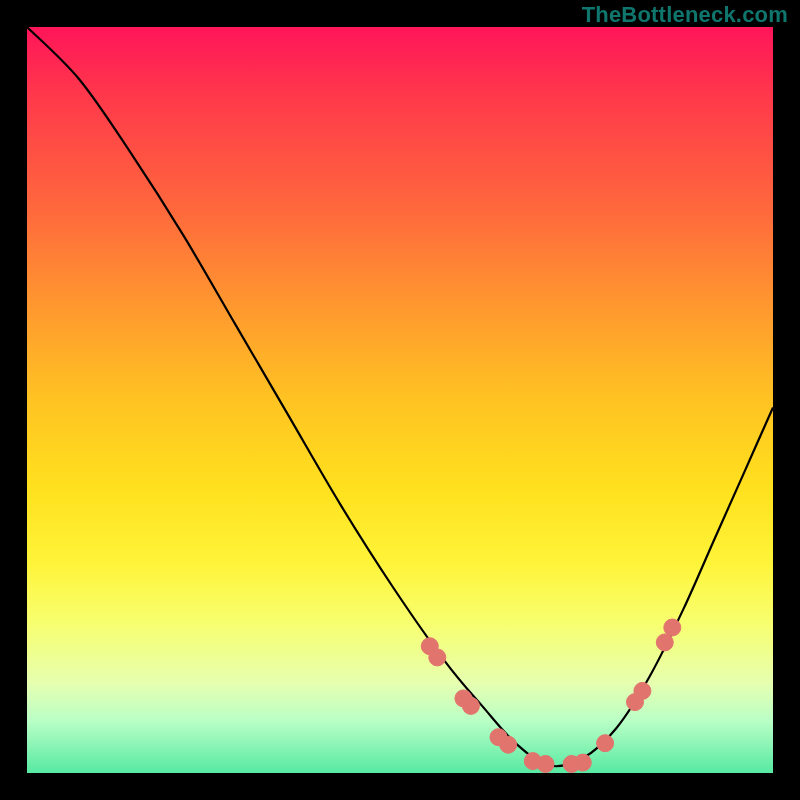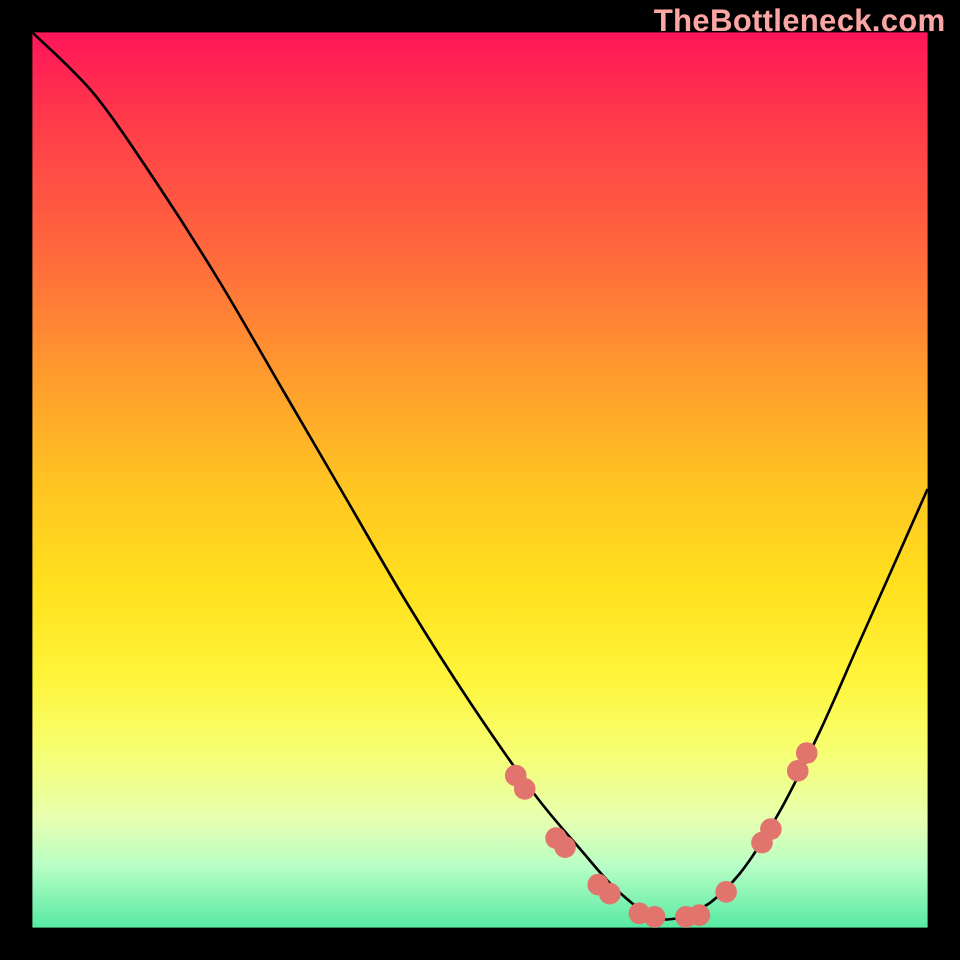--- a/index.html
+++ b/index.html
@@ -8,23 +8,23 @@
     position: relative;
     width: 800px;
     height: 800px;
     background: #000;
   }
   .watermark {
     position: absolute;
     top: 2px;
     right: 12px;
     font-family: Arial, Helvetica, sans-serif;
-    font-size: 26px;
+    font-size: 22px;
     font-weight: 600;
-    color: #fca5a5;
+    color: #0f766e;
     letter-spacing: 0.2px;
     z-index: 10;
   }
   .plot-area {
     position: absolute;
     left: 27px;
     top: 27px;
     width: 746px;
     height: 746px;
     

